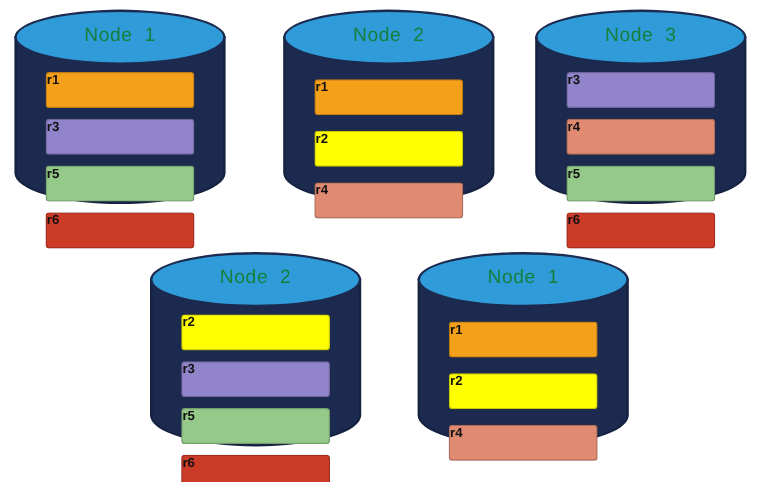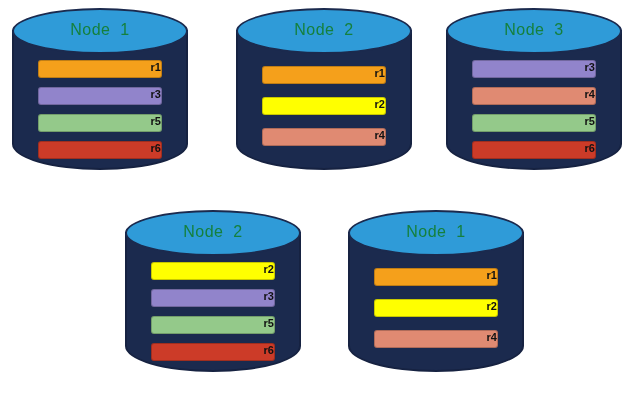--- a/index.html
+++ b/index.html
@@ -74,25 +74,25 @@
     left: 26px;
     top: 52px;
     width: 124px;
     display: flex;
     flex-direction: column;
   }
   .bars.count-4 { gap: 9px; top: 52px; }
   .bars.count-3 { gap: 13px; top: 58px; }
 
   .bar {
-    height: 18px;
+    height: 30px;
     border-radius: 3px;
     border: 1px solid rgba(0,0,0,0.22);
     box-sizing: border-box;
-    text-align: right;
+    text-align: left;
     font-size: 11px;
     font-weight: bold;
     color: #111111;
     line-height: 12px;
     white-space: pre;
   }
 </style>
 </head>
 <body>
 

